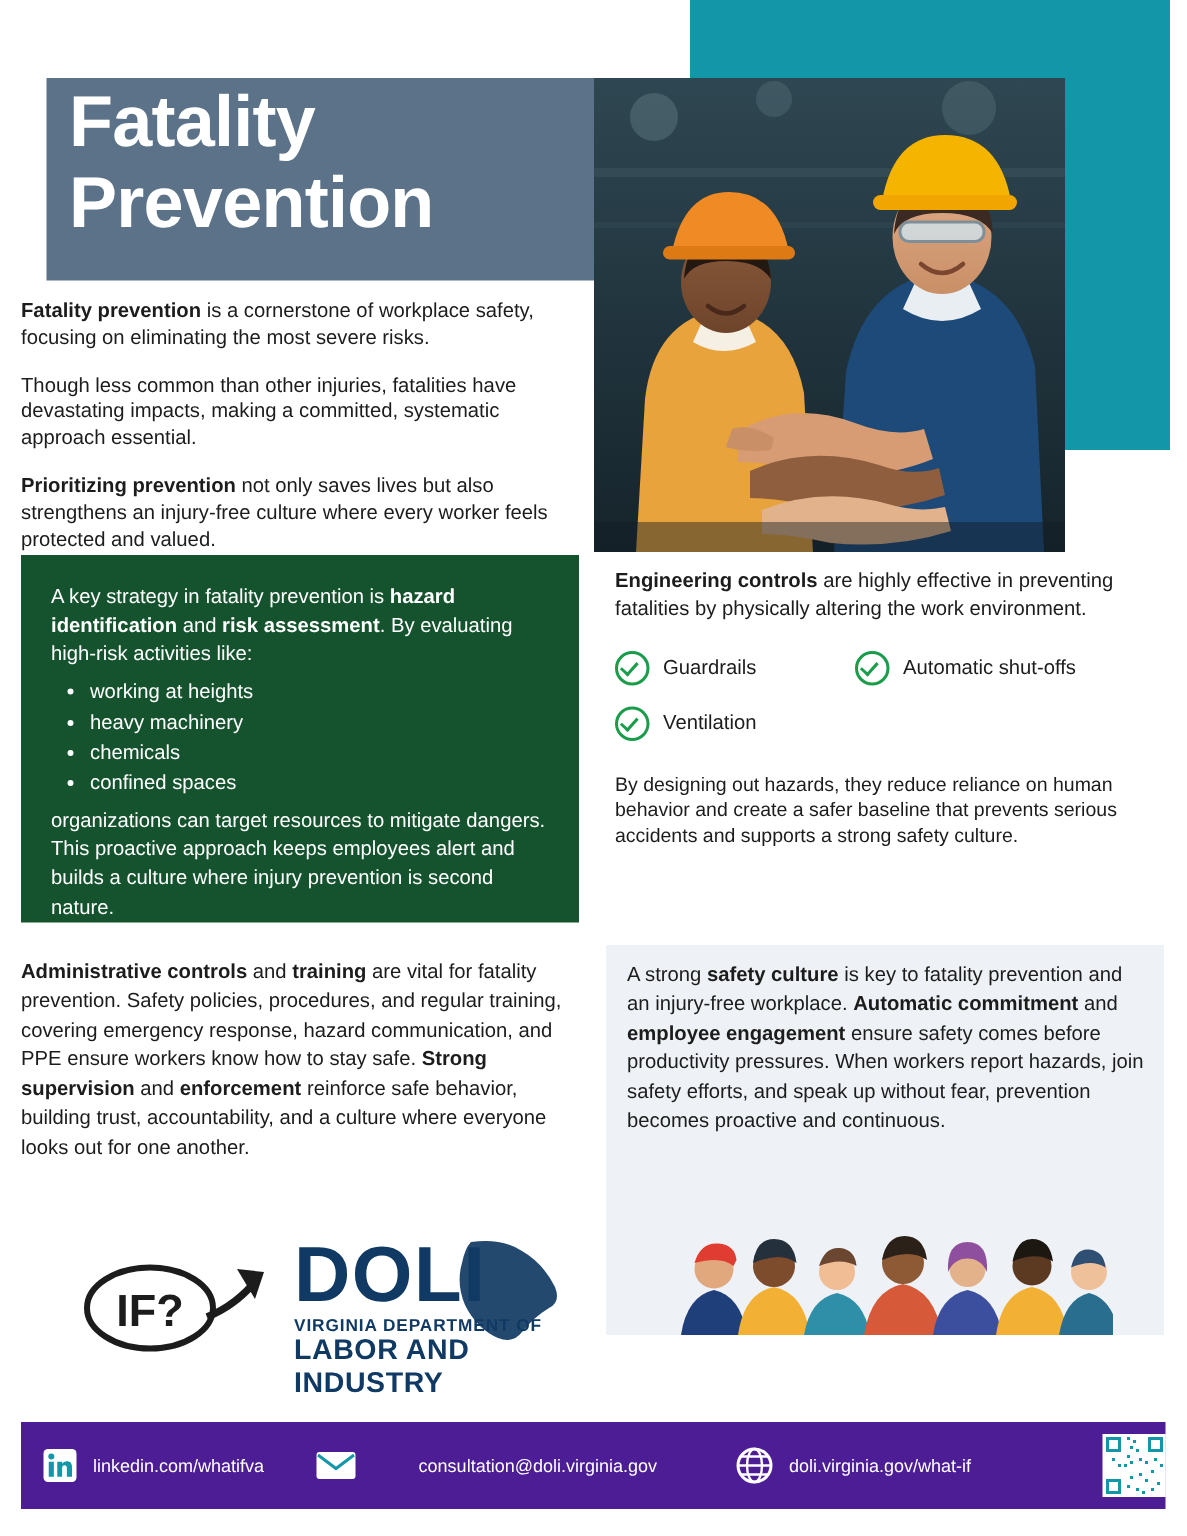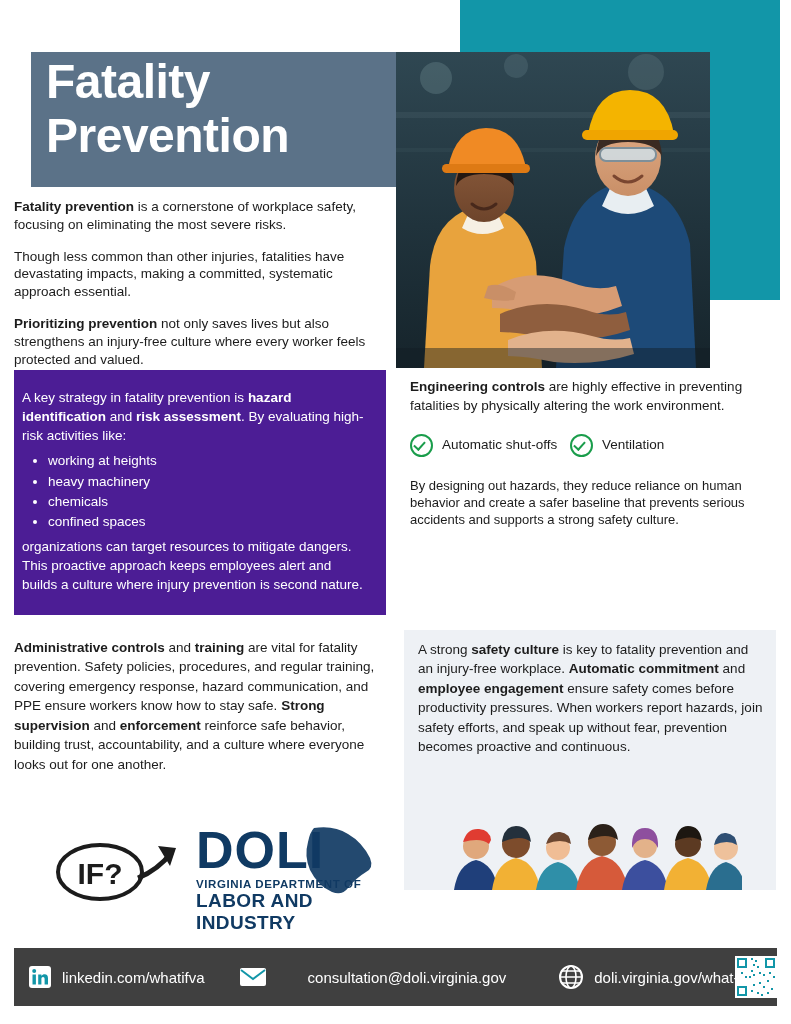--- a/index.html
+++ b/index.html
@@ -72,24 +72,24 @@
   .intro p { margin: 0 0 14px 0; }
   .intro b { font-weight: bold; }
 
   
   .navy-box {
     position: absolute;
     left: 14px;
     top: 370px;
     width: 372px;
     height: 245px;
-    background: #4c1d95;
+    background: #14532d;
     color: #ffffff;
     box-sizing: border-box;
-    padding: 18px 22px 14px 8px;
+    padding: 18px 22px 14px 20px;
     font-size: 13.5px;
     line-height: 1.42;
   }
   .navy-box b { font-weight: bold; }
   .navy-box ul {
     margin: 6px 0 6px 0;
     padding-left: 26px;
   }
   .navy-box li { margin: 1px 0; }
 
@@ -213,25 +213,25 @@
     letter-spacing: 0.4px;
   }
 
   
   .footer {
     position: absolute;
     left: 14px;
     top: 948px;
     width: 763px;
     height: 58px;
-    background: #404040;
+    background: #4c1d95;
     display: flex;
     align-items: center;
     color: #ffffff;
-    font-size: 15px;
+    font-size: 12px;
   }
   .footer-item {
     display: flex;
     align-items: center;
     gap: 10px;
     color: #ffffff;
   }
   .f1 { margin-left: 14px; }
   .f2 { margin-left: 34px; gap: 41px; }
   .f3 { margin-left: 52px; }
@@ -333,20 +333,24 @@
     <li>chemicals</li>
     <li>confined spaces</li>
   </ul>
   <div>organizations can target resources to mitigate dangers. This proactive approach keeps employees alert and builds a culture where injury prevention is second nature.</div>
 </div>
 
 <div class="eng">
   <p><b>Engineering controls</b><span> are highly effective in preventing fatalities by physically altering the work environment.</span></p>
 
   <div class="check-grid">
+    <div class="check-item">
+      <span class="check-icon"></span>
+      <span>Guardrails</span>
+    </div>
     <div class="check-item">
       <span class="check-icon"></span>
       <span>Automatic shut-offs</span>
     </div>
     <div class="check-item">
       <span class="check-icon"></span>
       <span>Ventilation</span>
     </div>
   </div>
 

